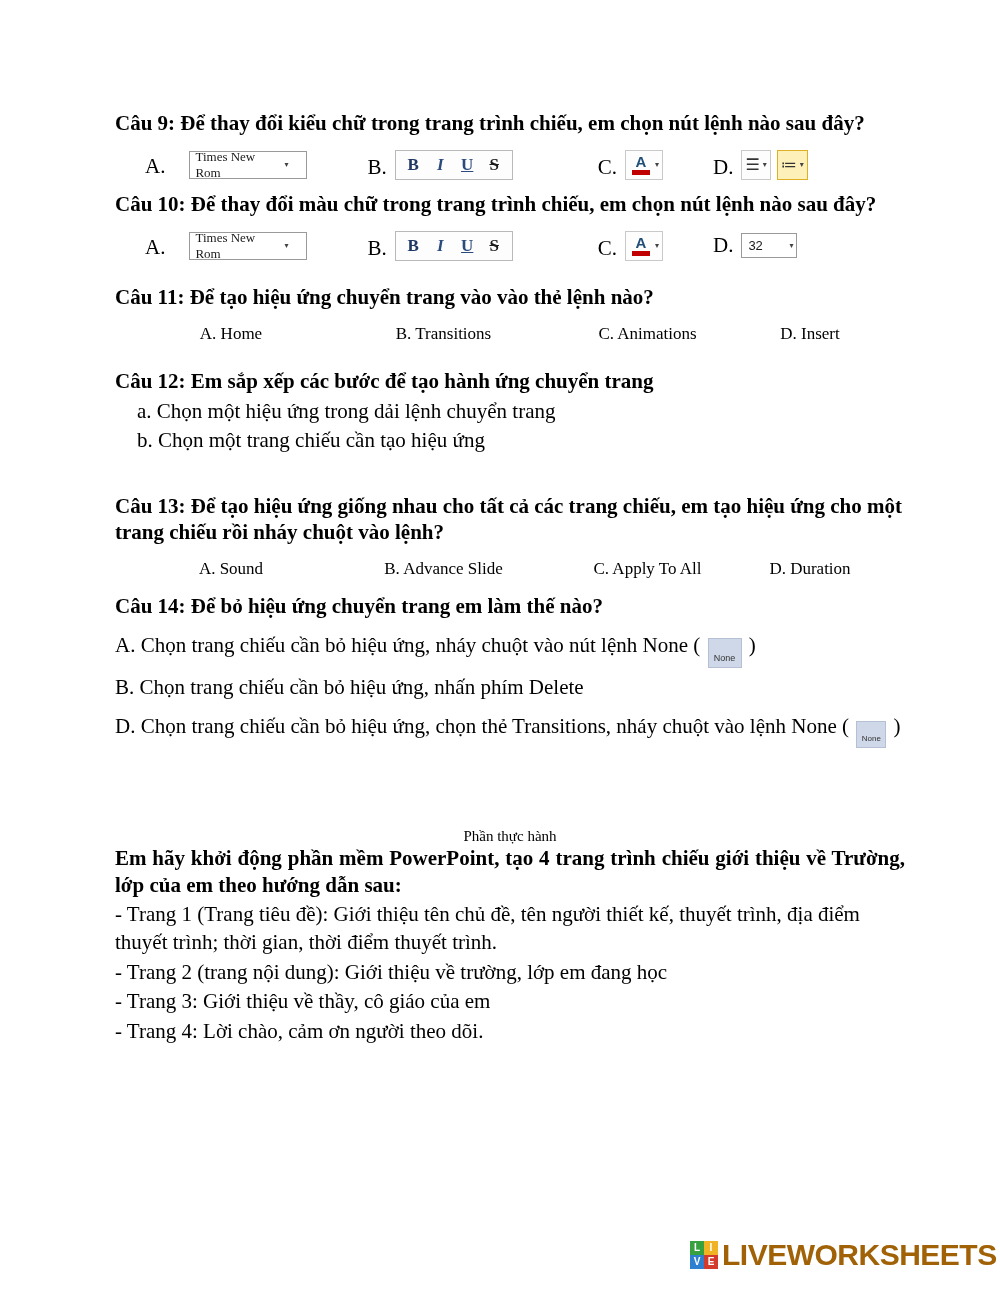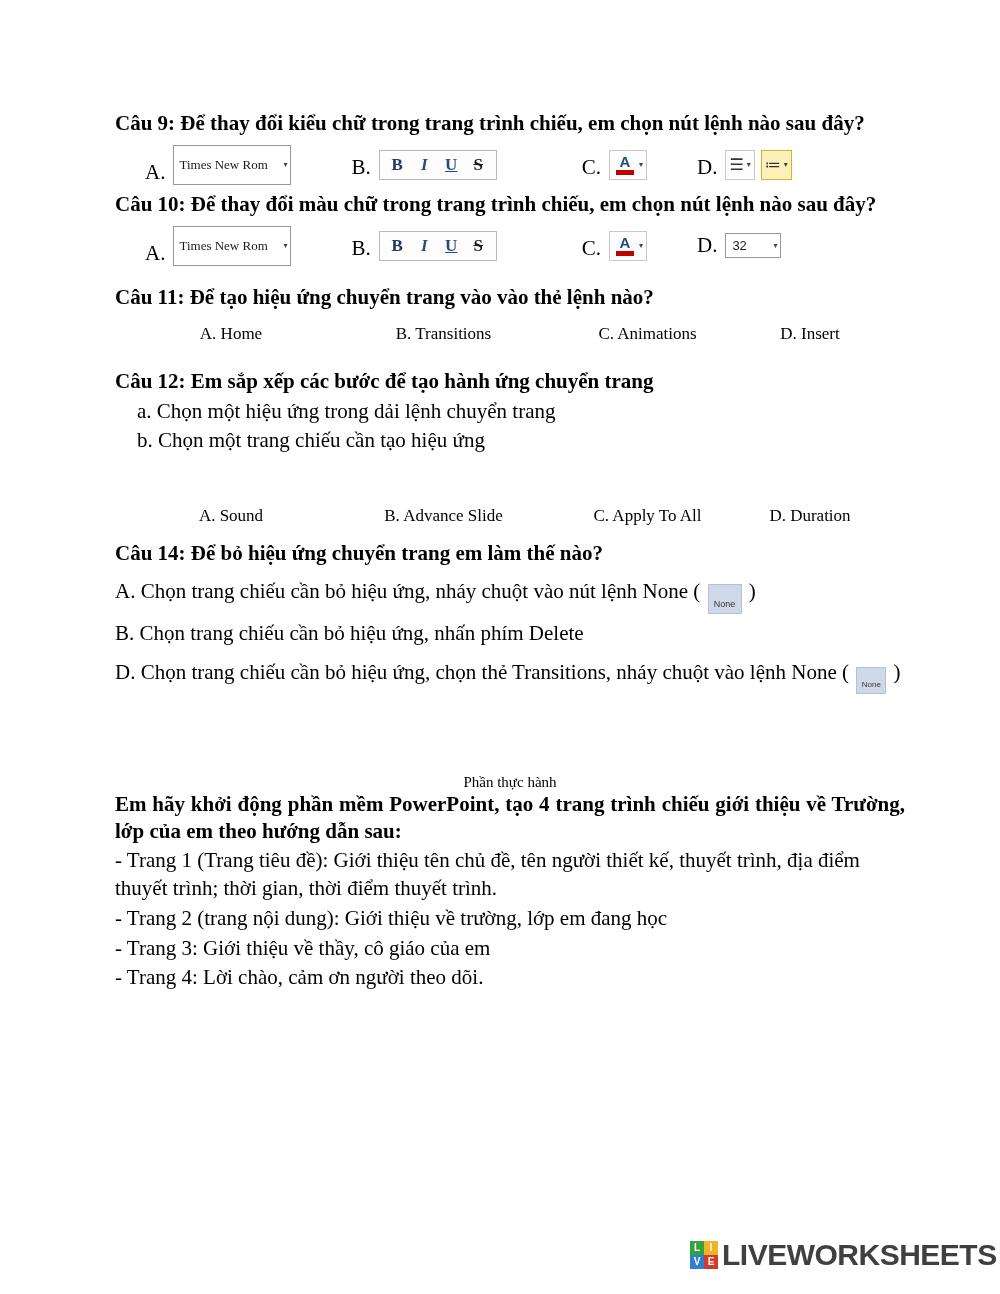--- a/index.html
+++ b/index.html
@@ -57,25 +57,25 @@
   .opt-b { margin-left: 60px; display: flex; align-items: flex-end; }
   .opt-c { margin-left: 85px; display: flex; align-items: flex-end; }
   .opt-d { margin-left: 50px; display: flex; align-items: flex-end; }
 
   
   .font-combo {
     display: inline-flex;
     align-items: center;
     justify-content: space-between;
     width: 118px;
-    height: 40px;
+    height: 28px;
     border: 1px solid #9a9a9a;
     background: #ffffff;
-    margin-left: 8px;
-    padding: 0 3px 0 5px;
+    margin-left: 24px;
+    padding: 0 18px 0 5px;
     box-sizing: border-box;
     font-family: "Liberation Serif", serif;
     font-size: 13px;
     color: #1a1a1a;
   }
   .font-combo .caret {
     font-size: 8px;
     color: #444;
     margin-left: 2px;
   }
@@ -295,21 +295,21 @@
   }
   .lg-l { background: #37a03f; }
   .lg-i { background: #f0b323; }
   .lg-v { background: #2f7fd0; }
   .lg-e { background: #d33a2c; }
   .logo-text {
     font-family: "Liberation Sans", sans-serif;
     font-weight: bold;
     font-size: 30px;
     letter-spacing: -0.5px;
-    color: #404040;
+    color: #a16207;
   }
 </style>
 </head>
 <body>
 
 <div class="page">
   <div class="content">
 
     <div class="q-title">Câu 9: Để thay đổi kiểu chữ trong trang trình chiếu, em chọn nút lệnh nào sau đây?</div>
     <div class="ans-row">
@@ -402,20 +402,21 @@
     </div>
 
     <div class="spacer-24"></div>
 
     <div class="q-title">Câu 12: Em sắp xếp các bước để tạo hành ứng chuyển trang</div>
     <div class="sub-line">a. Chọn một hiệu ứng trong dải lệnh chuyển trang</div>
     <div class="sub-line">b. Chọn một trang chiếu cần tạo hiệu ứng</div>
 
     <div class="spacer-40"></div>
 
+    <div class="q-title">Câu 13: Để tạo hiệu ứng giống nhau cho tất cả các trang chiếu, em tạo hiệu ứng cho một trang chiếu rồi nháy chuột vào lệnh?</div>
     <div class="mc-row">
       <div class="c1">A. Sound</div>
       <div class="c2">B. Advance Slide</div>
       <div class="c3">C. Apply To All</div>
       <div class="c4">D. Duration</div>
     </div>
 
     <div class="spacer-14"></div>
 
     <div class="q-title">Câu 14: Để bỏ hiệu ứng chuyển trang em làm thế nào?</div>

